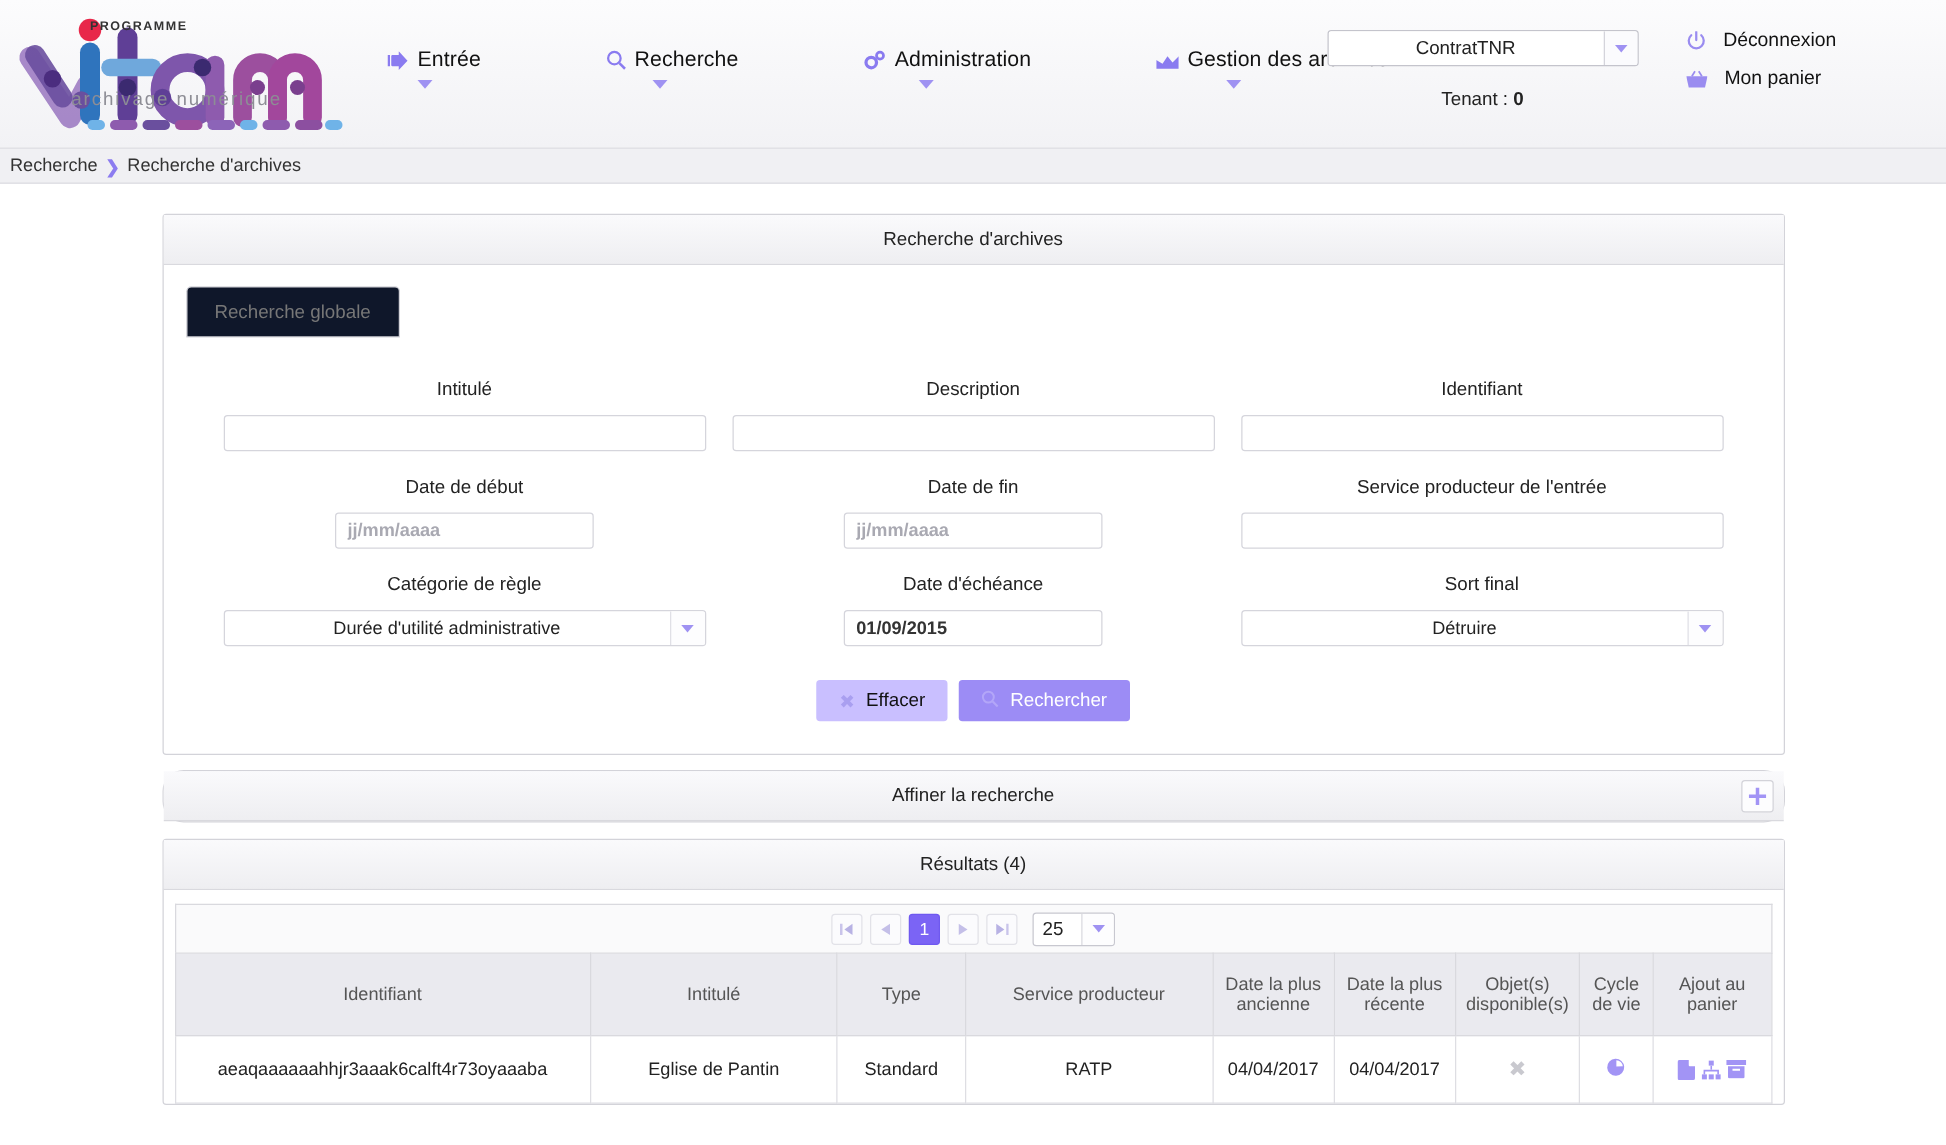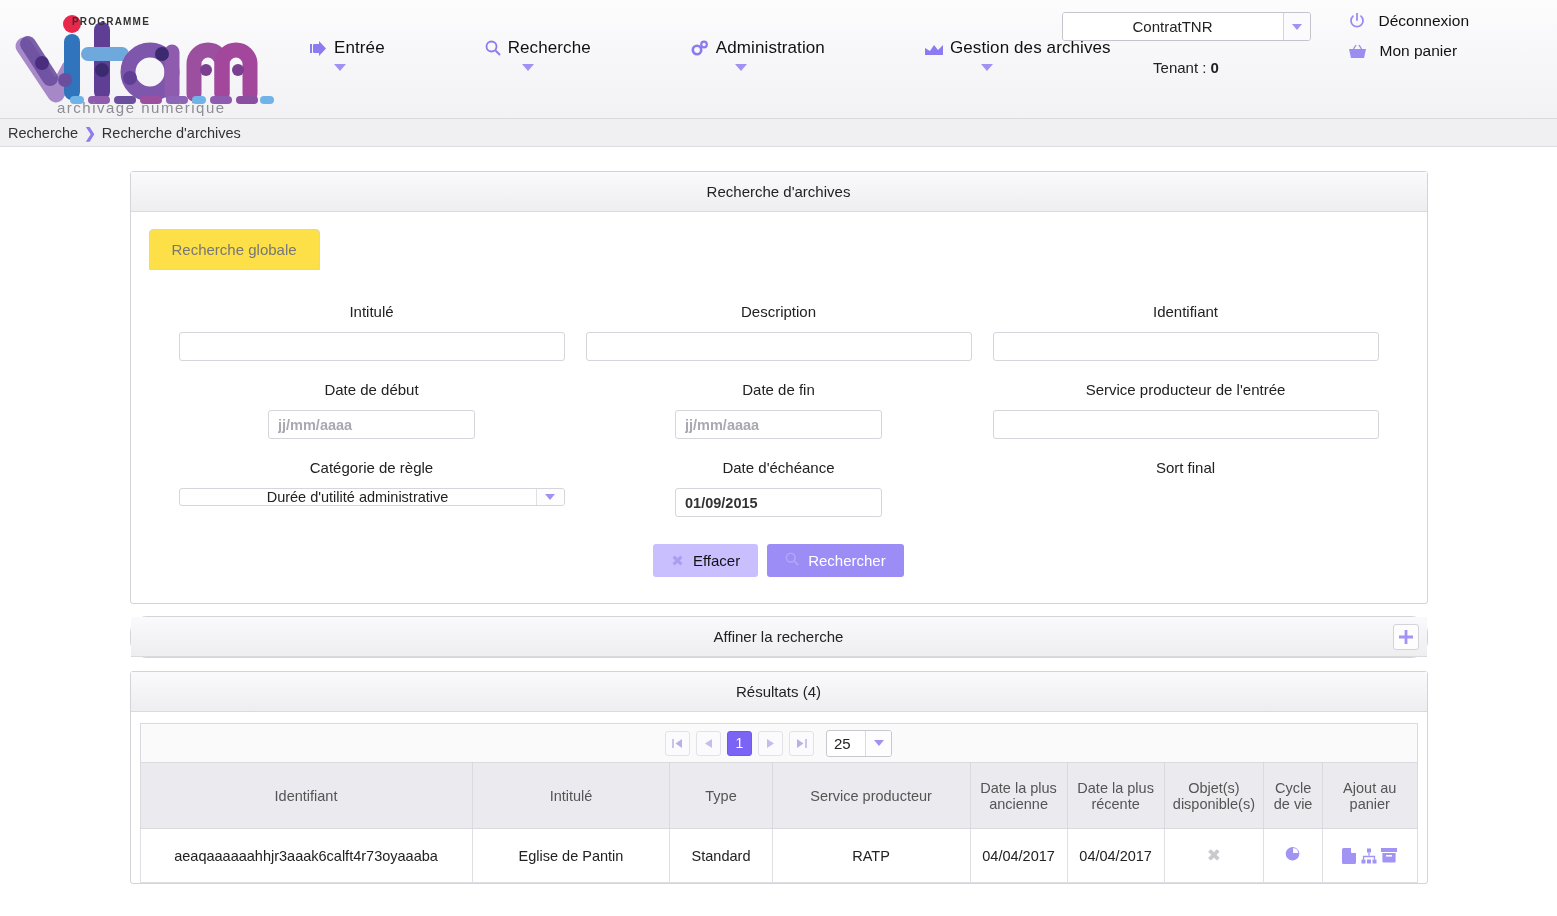--- a/index.html
+++ b/index.html
@@ -72,21 +72,21 @@
   .nav-item.n2 .nav-caret { left: 50px; }
   .nav-item.n3 .nav-caret { left: 62px; }
 
   
   .header-right {
     position: absolute;
     right: 0; top: 0;
     height: 119px;
     display: flex;
     align-items: flex-start;
-    padding-top: 12px;
+    padding-top: 24px;
   }
   .contract-block { text-align: center; margin-right: 38px; }
   .contract-select {
     display: flex;
     width: 249px;
     height: 29px;
     border: 1px solid #c4c4cc;
     border-radius: 3px;
     background: #fff;
     overflow: hidden;
@@ -201,21 +201,21 @@
   .tab {
     padding: 11px 22px;
     font-size: 15px;
     border: 1px solid #d3d3d9;
     border-radius: 4px 4px 0 0;
     cursor: pointer;
     position: relative;
     top: 1px;
   }
   .tab.inactive {
-    background: #fde047;
+    background: #0f172a;
     color: #777;
     border-bottom-color: #d3d3d9;
   }
   .tab.active {
     background: #fff;
     color: #111;
     border-bottom-color: #fff;
     z-index: 2;
   }
 
@@ -251,21 +251,21 @@
     outline: none;
     font-weight: bold;
   }
   .txt-input::placeholder { color: #a9a9b2; }
   .txt-input.narrow { width: 207px; }
   .txt-input.center { text-align: left; }
 
   .sel-wrap {
     width: 100%;
     display: flex;
-    height: 18px;
+    height: 29px;
     border: 1px solid #d5d5dc;
     border-radius: 3px;
     background: #fff;
     overflow: hidden;
     cursor: pointer;
   }
   .sel-val {
     flex: 1;
     display: flex; align-items: center; justify-content: center;
     font-size: 14.5px;
@@ -423,21 +423,21 @@
         <line x1="108" y1="92" x2="122" y2="92" stroke="#6a4f9e"></line>
         <line x1="134" y1="92" x2="148" y2="92" stroke="#9c4f9e"></line>
         <line x1="160" y1="92" x2="174" y2="92" stroke="#8c64b8"></line>
         <line x1="186" y1="92" x2="192" y2="92" stroke="#6fb3e8"></line>
         <line x1="204" y1="92" x2="218" y2="92" stroke="#8e5bae"></line>
         <line x1="230" y1="92" x2="244" y2="92" stroke="#8c4fa0"></line>
         <line x1="254" y1="92" x2="260" y2="92" stroke="#6fb3e8"></line>
       </g>
     </svg>
     <div style="position:absolute;left:72px;top:16px;font-size:10px;font-weight:bold;letter-spacing:1.2px;color:#333;">PROGRAMME</div>
-    <div style="position:absolute;left:57px;top:99px;font-size:15px;color:#8d8d95;letter-spacing:1.5px;">archivage numérique</div>
+    <div style="position:absolute;left:57px;top:71px;font-size:15px;color:#8d8d95;letter-spacing:1.5px;">archivage numérique</div>
   </div>
 
   <nav class="main-nav">
     <div class="nav-item n0">
       <span class="nav-link">
         <span class="nav-ico">
           <svg width="17" height="15" viewBox="0 0 17 15">
               <path fill="currentColor" d="M9 0v3H4a1 1 0 00-1 1v7a1 1 0 001 1h5v3l7-7.5L9 0z"></path>
               <rect x="0" y="3" width="2" height="9" fill="currentColor"></rect>
             </svg>
@@ -579,20 +579,26 @@
                 <span class="caret-sm"></span>
               </div>
           </div>
         </div>
         <div class="form-col">
           <div class="field-label">Date d'échéance</div>
           <input class="txt-input narrow center" type="text" value="01/09/2015" style="">
         </div>
         <div class="form-col">
           <div class="field-label">Sort final</div>
+          <div class="sel-wrap">
+            <div class="sel-val">Détruire</div>
+            <div class="sel-arrow">
+                <span class="caret-sm"></span>
+              </div>
+          </div>
         </div>
       </div>
 
       <div class="btn-row">
         <button class="btn btn-clear">
           <span class="bi">✖</span>
           <span>Effacer</span>
         </button>
         <button class="btn btn-search">
           <span class="bi">

